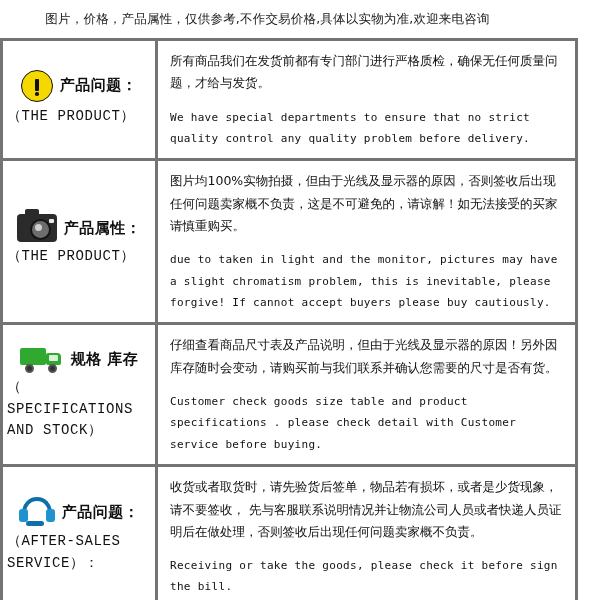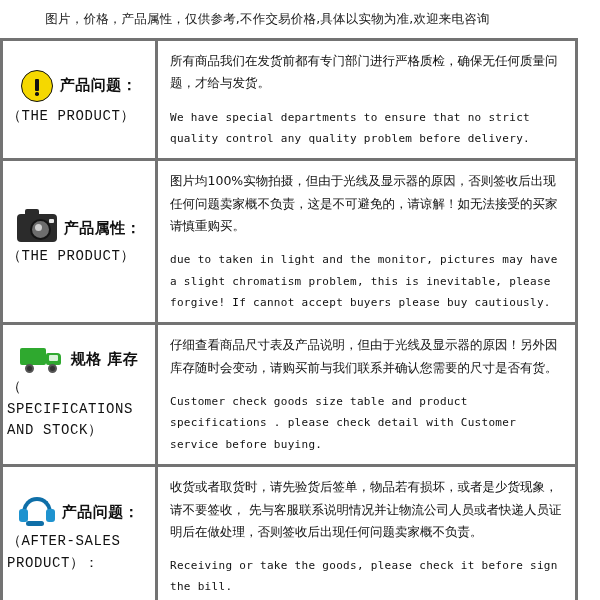--- a/index.html
+++ b/index.html
@@ -259,21 +259,21 @@
           <div class="lbl-wrap">
             <div class="lbl-row">
               <span class="icon ic-head">
                 <span class="band"></span>
                   <span class="ear-l"></span>
                   <span class="ear-r"></span>
                   <span class="mic"></span>
               </span>
               <span class="lbl-cn">产品问题：</span>
             </div>
-            <div class="lbl-en">（AFTER-SALES PRODUCT）：</div>
+            <div class="lbl-en">（AFTER-SALES SERVICE）：</div>
           </div>
         </td>
         <td class="col-right">
           <div class="cn-txt">收货或者取货时，请先验货后签单，物品若有损坏，或者是少货现象，请不要签收， 先与客服联系说明情况并让物流公司人员或者快递人员证明后在做处理，否则签收后出现任何问题卖家概不负责。</div>
           <div class="en-txt">Receiving or take the goods, please check it before sign the bill.</div>
         </td>
       </tr>
 
     </tbody>
   </table>

